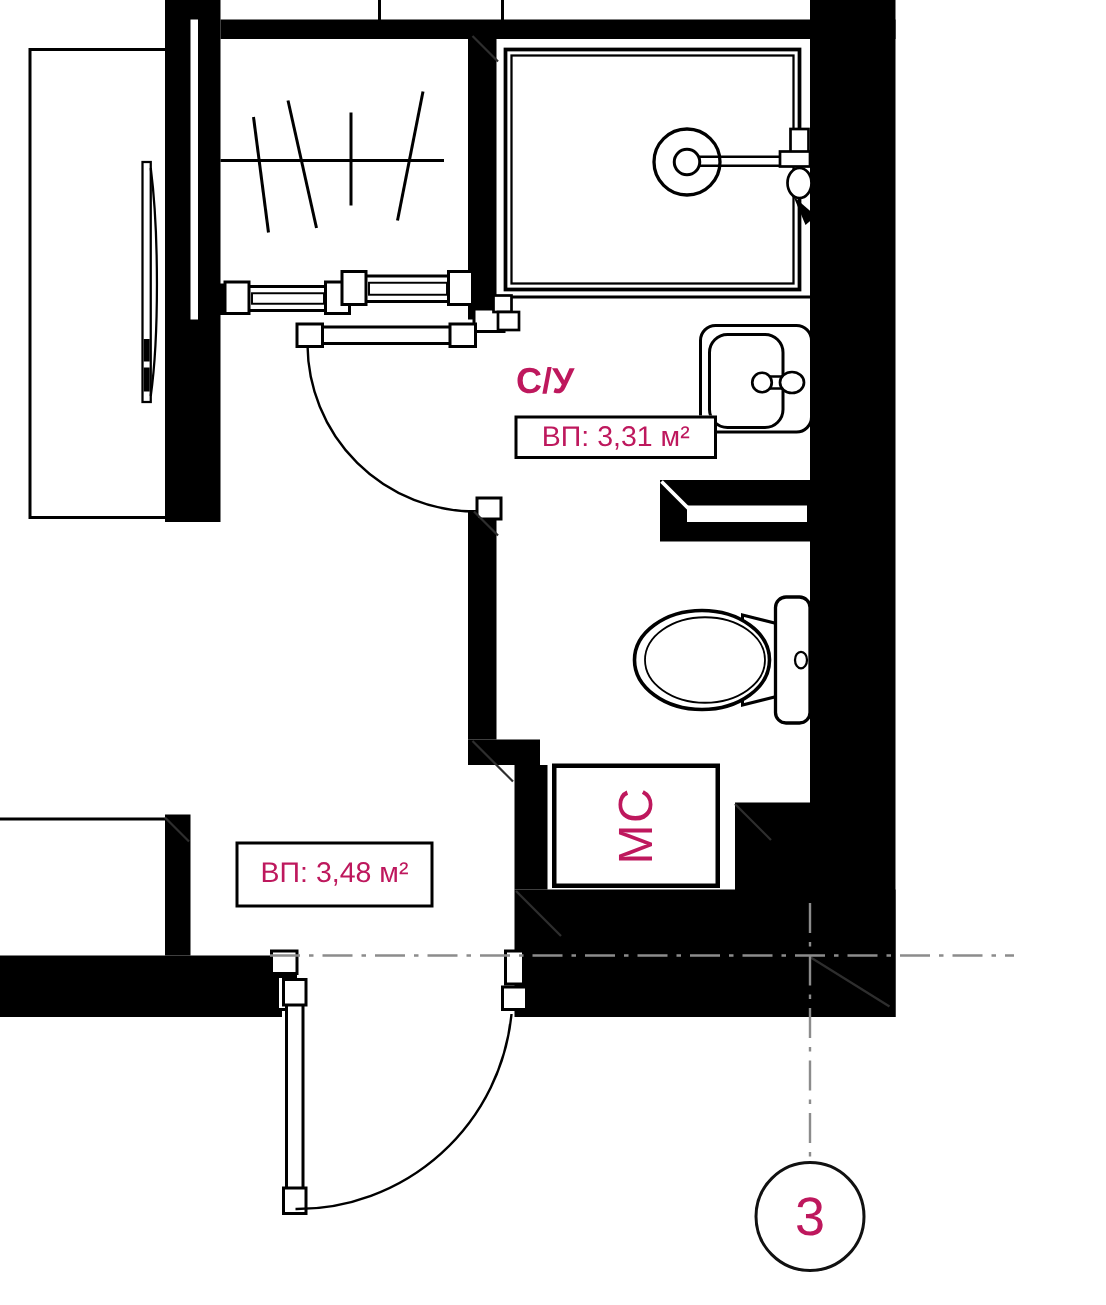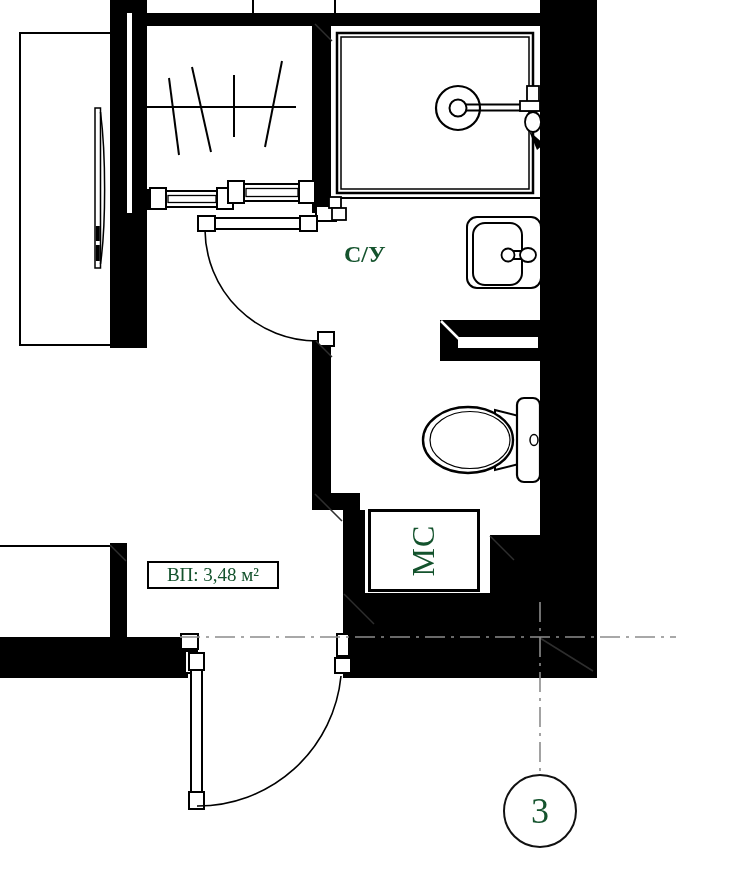--- a/index.html
+++ b/index.html
@@ -1,18 +1,18 @@
 <!DOCTYPE html>
 <html><head>
 <meta charset="utf-8">
 <style>
   html,body{margin:0;padding:0;background:#fff;}
   #plan{
     position:relative;width:737px;height:870px;background:#ffffff;overflow:hidden;
-    font-family:Liberation Serif, serif;color:#14532d;
+    font-family:Liberation Sans, sans-serif;color:#be185d;
   }
   .wall{position:absolute;background:#000;}
   .gap{position:absolute;background:#fff;}
   svg{position:absolute;left:0;top:0;}
   .room-title{position:absolute;font-weight:bold;white-space:nowrap;}
   .area-box{
     position:absolute;border:2px solid #000;background:#fff;
     display:flex;align-items:center;justify-content:center;
     font-size:19px;white-space:nowrap;box-sizing:border-box;
   }
@@ -152,23 +152,26 @@
     </g>
 
     <g stroke="#8c8c8c" stroke-width="1.6">
       <line x1="180" y1="637" x2="676" y2="637" stroke-dasharray="20 6 3 6"></line>
       <line x1="540" y1="602" x2="540" y2="773" stroke-dasharray="20 6 3 6"></line>
     </g>
   </svg>
 
   <div class="room-title" style="left:344px;top:241px;font-size:24px;">С/У</div>
 
+  <div class="area-box" style="left:343px;top:277px;width:135px;height:29px;">
+    <span>ВП: 3,31 м²</span>
+  </div>
 
 
-  <div class="area-box" style="left:147px;top:561px;width:132px;height:28px;">
+  <div class="area-box" style="left:157px;top:561px;width:132px;height:44px;">
     <span>ВП: 3,48 м²</span>
   </div>
 
   <div class="mc-box">
     <span>МС</span>
   </div>
 
   <div class="axis-circle">
     <span>3</span>
   </div>

